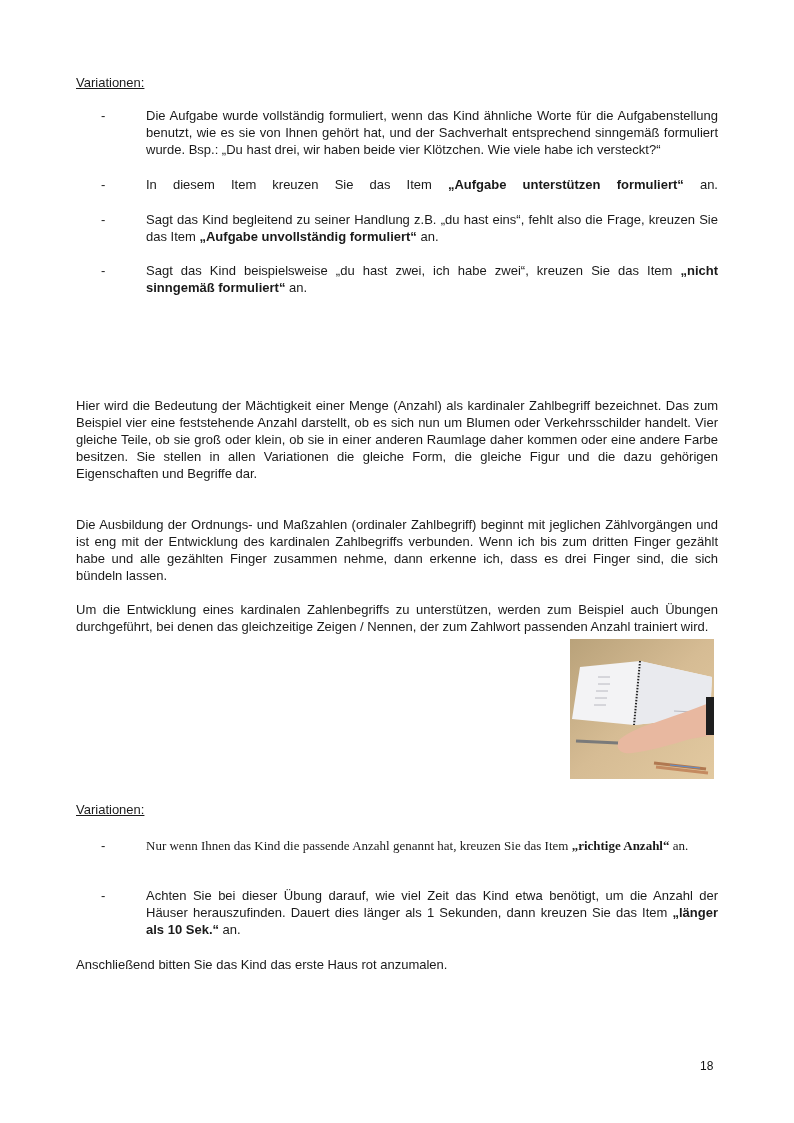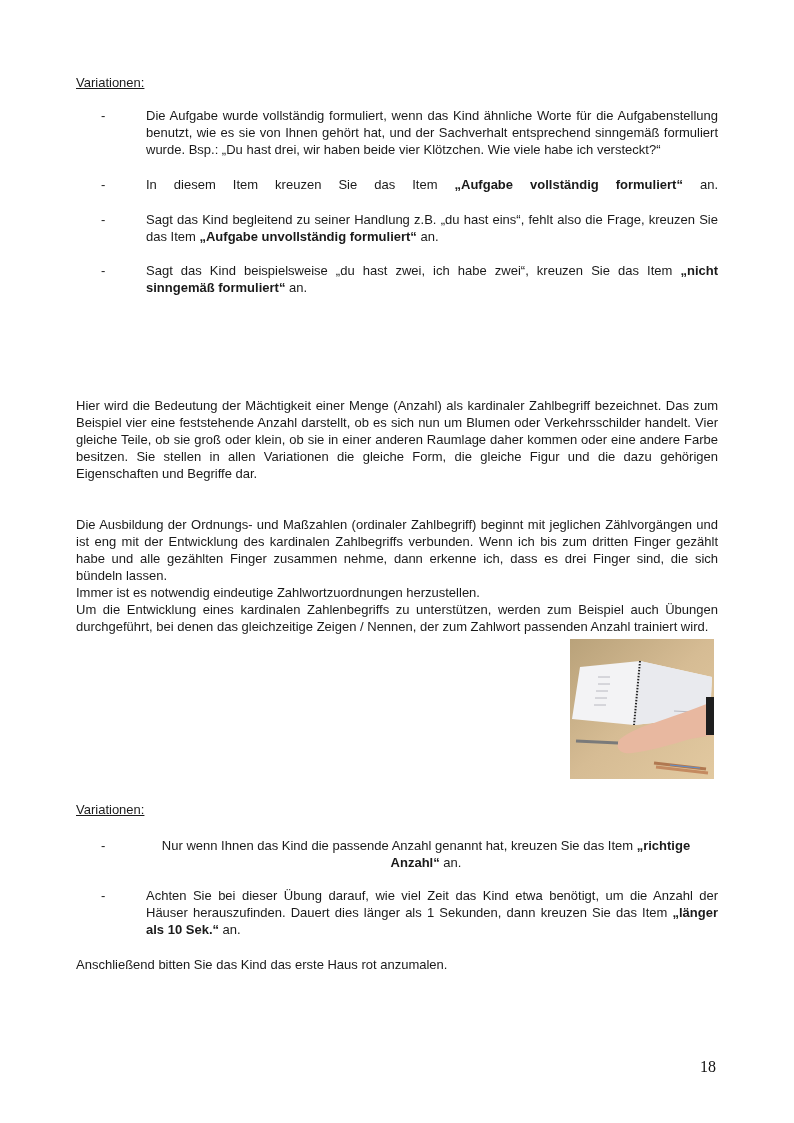--- a/index.html
+++ b/index.html
@@ -17,54 +17,53 @@
   .bullet .dash { position: absolute; left: 25px; top: 0; }
   .bullet .txt { margin-left: 70px; text-align: justify; }
   b { font-weight: bold; }
   .heading { font-weight: bold; font-style: italic; text-decoration: underline; }
   .photo {
     position: absolute; left: 570px; top: 639px; width: 144px; height: 140px;
     overflow: hidden; background: #cdb48e;
   }
   .pagenum {
     position: absolute; left: 700px; top: 1058px;
-    font-family: Liberation Serif, serif; font-size: 16px; color: #111;
+    font-family: Liberation Sans, sans-serif; font-size: 12px; color: #111;
   }
 </style>
 </head>
 <body>
 
 <div class="page">
 
   <div class="block u" style="top:74px;">Variationen:</div>
 
   <div class="block" style="top:107px;">
     <div class="bullet" style="top:0;">
       <span class="dash">-</span>
       <div class="txt"><span>Die Aufgabe wurde vollständig formuliert, wenn das Kind ähnliche Worte für die Aufgabenstellung benutzt, wie es sie von Ihnen gehört hat, und der Sachverhalt entsprechend sinngemäß formuliert wurde. Bsp.: „Du hast drei, wir haben beide vier Klötzchen. Wie viele habe ich versteckt?“</span></div>
     </div>
     <div class="bullet" style="top:69px;">
       <span class="dash">-</span>
-      <div class="txt just-last"><span>In diesem Item kreuzen Sie das Item </span><b>„Aufgabe vollständig formuliert“</b><span> an.</span></div>
+      <div class="txt just-last"><span>In diesem Item kreuzen Sie das Item </span><b>„Aufgabe unterstützen formuliert“</b><span> an.</span></div>
     </div>
     <div class="bullet" style="top:104px;">
       <span class="dash">-</span>
       <div class="txt"><span>Sagt das Kind begleitend zu seiner Handlung z.B. „du hast eins“, fehlt also die Frage, kreuzen Sie das Item </span><b>„Aufgabe unvollständig formuliert“</b><span> an.</span></div>
     </div>
     <div class="bullet" style="top:155px;">
       <span class="dash">-</span>
       <div class="txt"><span>Sagt das Kind beispielsweise „du hast zwei, ich habe zwei“, kreuzen Sie das Item </span><b>„nicht sinngemäß formuliert“</b><span> an.</span></div>
     </div>
   </div>
 
 
   <div class="block just" style="top:397px;">Hier wird die Bedeutung der Mächtigkeit einer Menge (Anzahl) als kardinaler Zahlbegriff bezeichnet. Das zum Beispiel vier eine feststehende Anzahl darstellt, ob es sich nun um Blumen oder Verkehrsschilder handelt. Vier gleiche Teile, ob sie groß oder klein, ob sie in einer anderen Raumlage daher kommen oder eine andere Farbe besitzen. Sie stellen in allen Variationen die gleiche Form, die gleiche Figur und die dazu gehörigen Eigenschaften und Begriffe dar.</div>
 
   <div class="block just" style="top:516px;">Die Ausbildung der Ordnungs- und Maßzahlen (ordinaler Zahlbegriff) beginnt mit jeglichen Zählvorgängen und ist eng mit der Entwicklung des kardinalen Zahlbegriffs verbunden. Wenn ich bis zum dritten Finger gezählt habe und alle gezählten Finger zusammen nehme, dann erkenne ich, dass es drei Finger sind, die sich bündeln lassen.</div>
-  <div class="block" style="top:584px;">Immer ist es notwendig eindeutige Zahlwortzuordnungen herzustellen.</div>
   <div class="block just" style="top:601px;">Um die Entwicklung eines kardinalen Zahlenbegriffs zu unterstützen, werden zum Beispiel auch Übungen durchgeführt, bei denen das gleichzeitige Zeigen / Nennen, der zum Zahlwort passenden Anzahl trainiert wird.</div>
 
 
   <div class="photo">
     <svg width="144" height="140" viewBox="0 0 144 140">
       <defs>
         <linearGradient id="wood" x1="0" y1="0" x2="1" y2="1">
           <stop offset="0" stop-color="#b9a27a"></stop>
           <stop offset="0.5" stop-color="#d6bc94"></stop>
           <stop offset="1" stop-color="#e2c9a0"></stop>
@@ -91,21 +90,21 @@
         <line x1="100" y1="126" x2="130" y2="129" stroke="#5c8fd0" stroke-width="1"></line>
       </g>
     </svg>
   </div>
 
   <div class="block u" style="top:801px;">Variationen:</div>
 
   <div class="block" style="top:837px;">
     <div class="bullet" style="top:0;">
       <span class="dash">-</span>
-      <div class="txt" style="text-align:center; width:560px;"><span>Nur wenn Ihnen das Kind die passende Anzahl genannt hat, kreuzen Sie das Item </span><b>„richtige Anzahl“</b><span> an.</span></div>
+      <div class="txt" style="text-align:left; width:560px;font-family:Liberation Serif, serif;"><span>Nur wenn Ihnen das Kind die passende Anzahl genannt hat, kreuzen Sie das Item </span><b>„richtige Anzahl“</b><span> an.</span></div>
     </div>
     <div class="bullet" style="top:50px;">
       <span class="dash">-</span>
       <div class="txt"><span>Achten Sie bei dieser Übung darauf, wie viel Zeit das Kind etwa benötigt, um die Anzahl der Häuser herauszufinden. Dauert dies länger als 1 Sekunden, dann kreuzen Sie das Item </span><b>„länger als 10 Sek.“</b><span> an.</span></div>
     </div>
   </div>
 
   <div class="block" style="top:956px;">Anschließend bitten Sie das Kind das erste Haus rot anzumalen.</div>
 
   <div class="pagenum">18</div>

